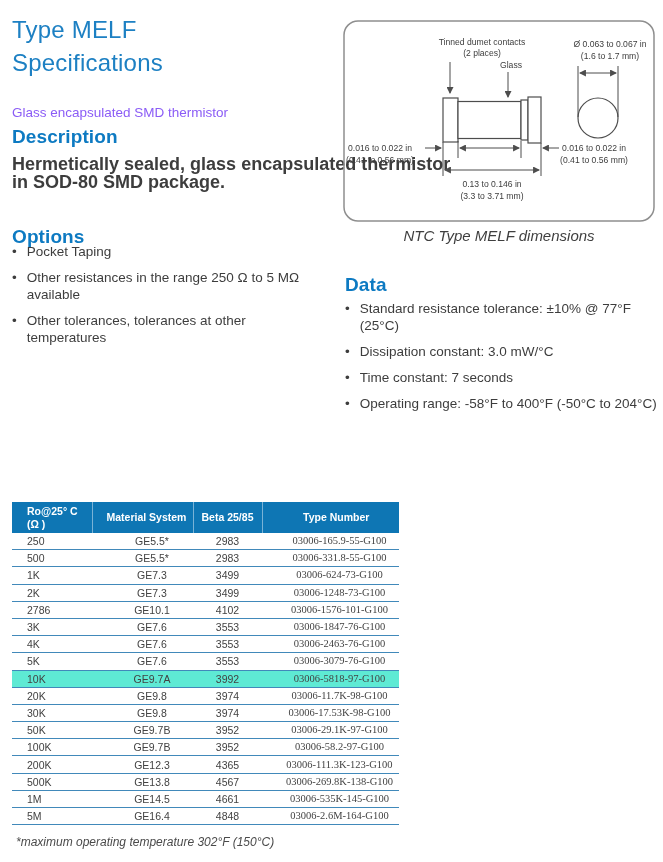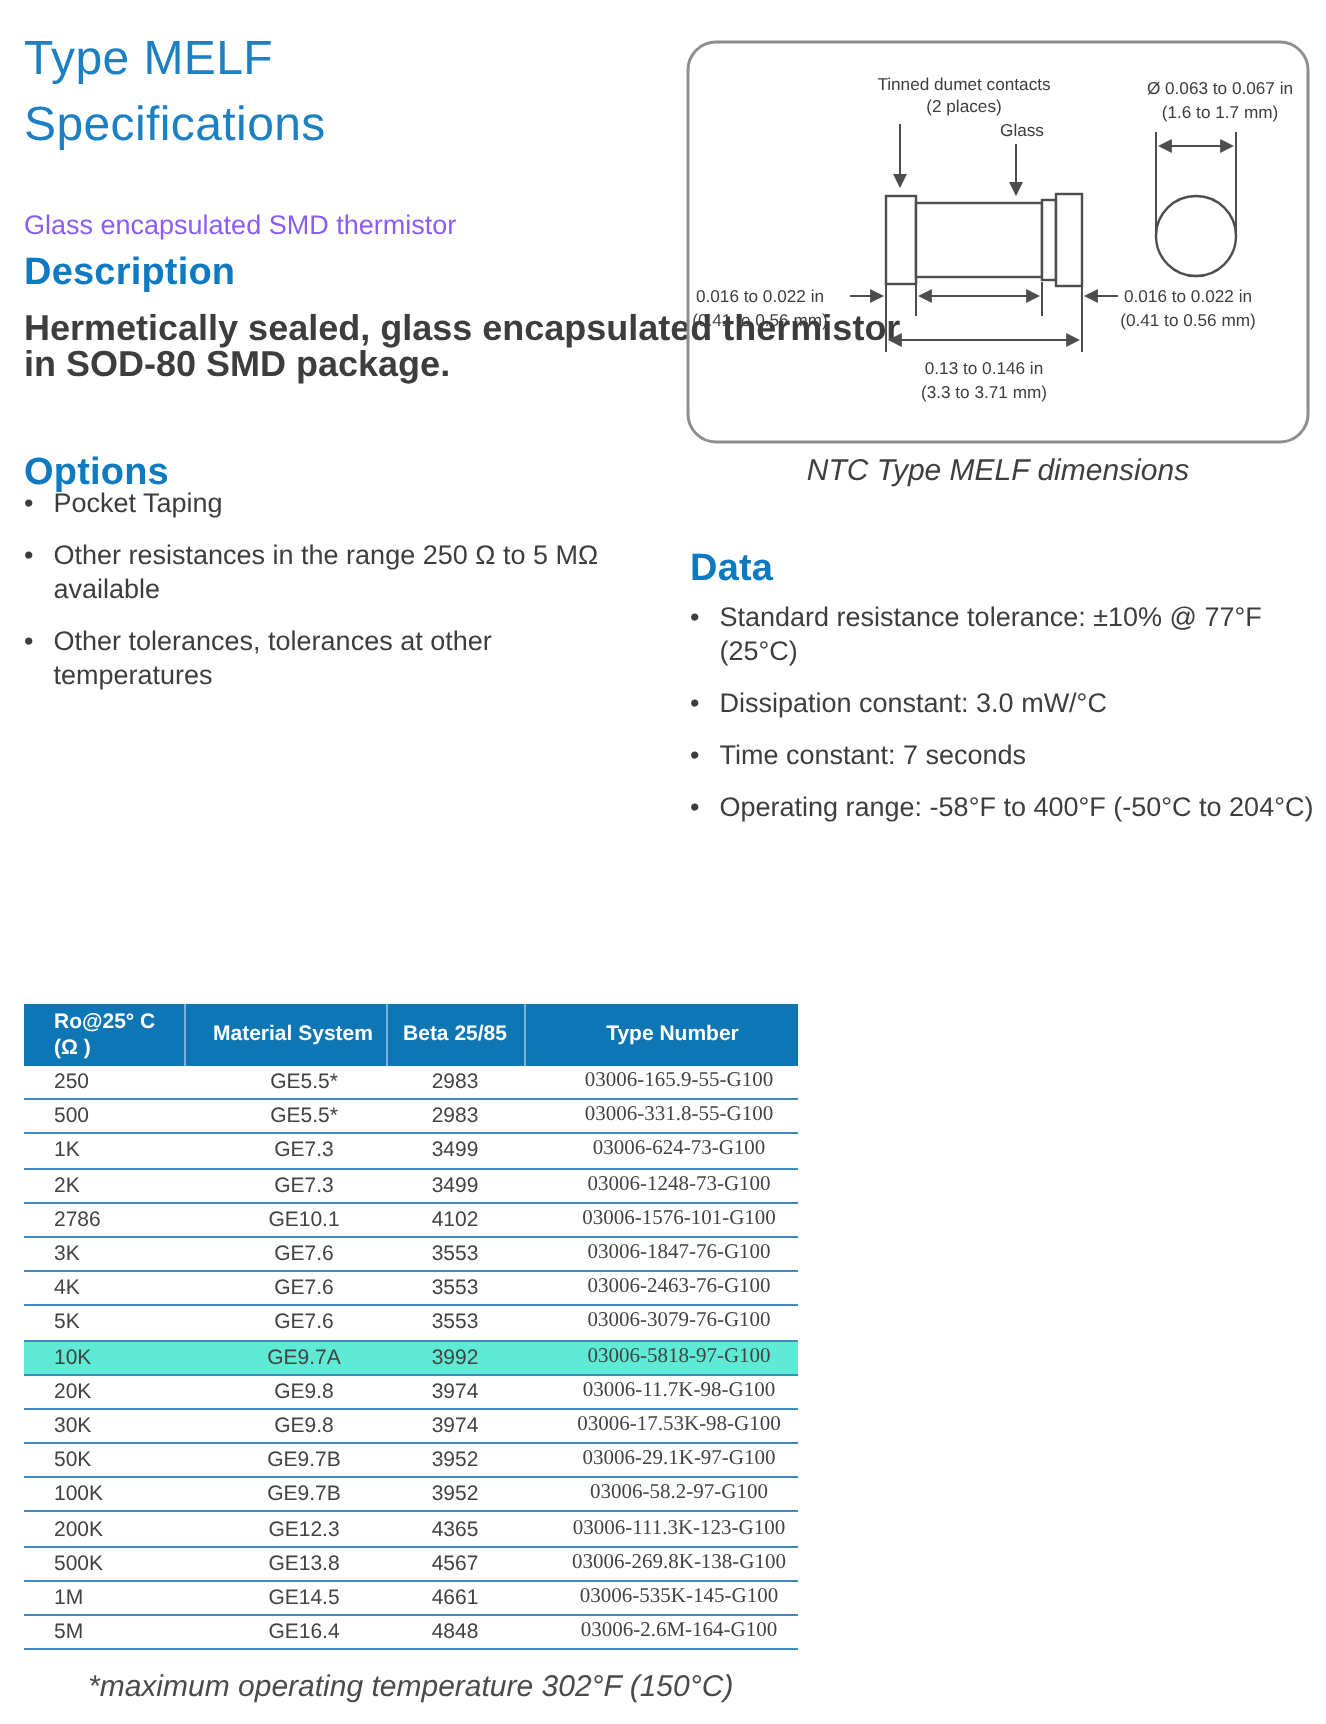--- a/index.html
+++ b/index.html
@@ -46,21 +46,21 @@
     border-bottom:1px solid #4189ba; vertical-align:middle; line-height:16px;
   }
   .h0, .c0 { text-align:left; padding-left:15px !important; }
   .h1 { text-align:left; padding-left:14px !important; }
   .c1 { text-align:center; padding-left:19px !important; }
   .h2, .c2 { text-align:center; }
   .h3 { text-align:center; padding-left:11px !important; }
   .c3 { text-align:center; padding-left:18px !important;font-family:Liberation Serif, serif; }
   tr.hl td { background:#5eead4; }
 
-  #footnote { left:16px; top:835px; font-style:italic; font-size:15px; color:#4a4a4a;margin-left:28px; }
+  #footnote { left:16px; top:835px; font-style:italic; font-size:12px; color:#4a4a4a; }
 </style>
 </head>
 <body>
 
 <div class="abs" id="page-title">Type MELF
 Specifications</div>
 <div class="abs" id="subtitle">Glass encapsulated SMD thermistor</div>
 
 <div class="abs section-heading" id="desc-heading">Description</div>
 <div class="abs" id="desc-body">Hermetically sealed, glass encapsulated thermistor

